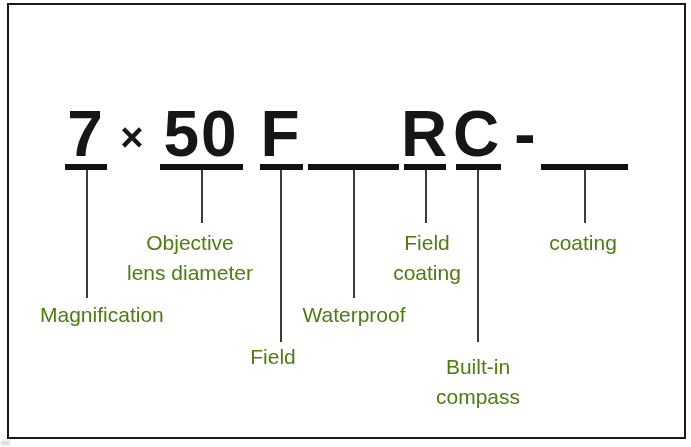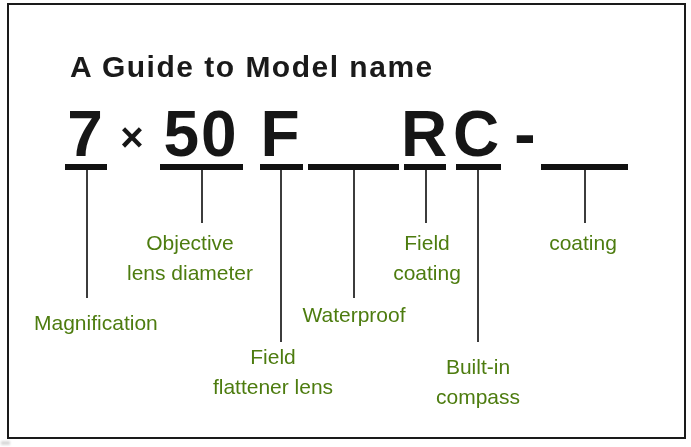--- a/index.html
+++ b/index.html
@@ -104,41 +104,40 @@
   .l-obj   { left: 201px; height: 53px; }
   .l-field { left: 280px; height: 172px; }
   .l-water { left: 353px; height: 128px; }
   .l-rub   { left: 425px; height: 53px; }
   .l-comp  { left: 477px; height: 172px; }
   .l-ebc   { left: 584px; height: 53px; }
   
   .t-obj   { left: 190px; top: 228px; }
   .t-rub   { left: 427px; top: 228px; }
   .t-ebc   { left: 583px; top: 228px; }
-  .t-mag   { left: 34px;  top: 300px; margin-top: 8px; }
+  .t-mag   { left: 40px;  top: 300px; }
   .t-water { left: 354px; top: 300px; }
   .t-field { left: 273px; top: 342px; }
   .t-comp  { left: 478px; top: 352px; }
   .scan-artifact {
     position: absolute;
     left: 1px;
     top: 441px;
     width: 9px;
     height: 4px;
     background: #d9d9d9;
     filter: blur(1px);
   }
 </style>
 </head>
 <body>
 
 <div class="canvas">
   <div class="diagram-box"></div>
 
-  <div class="title">A Guide to Model name</div>
 
   <div class="bigchar c-mag">7</div>
   <div class="bigchar times c-times">×</div>
   <div class="bigchar c-obj">50</div>
   <div class="bigchar c-field">F</div>
   <div class="bigchar c-rub">R</div>
   <div class="bigchar c-comp">C</div>
   <div class="bigchar c-hyph">-</div>
 
   <div class="underline u-mag"></div>
@@ -165,21 +164,20 @@
     <div>Field</div>
     <div>coating</div>
   </div>
   <div class="label t-ebc">
     <div>coating</div>
   </div>
   <div class="label left-anchored t-mag">Magnification</div>
   <div class="label t-water">Waterproof</div>
   <div class="label t-field">
     <div>Field</div>
-    <div>flattener lens</div>
   </div>
   <div class="label t-comp">
     <div>Built-in</div>
     <div>compass</div>
   </div>
 
   <div class="scan-artifact"></div>
 </div>
 
 </body></html>

